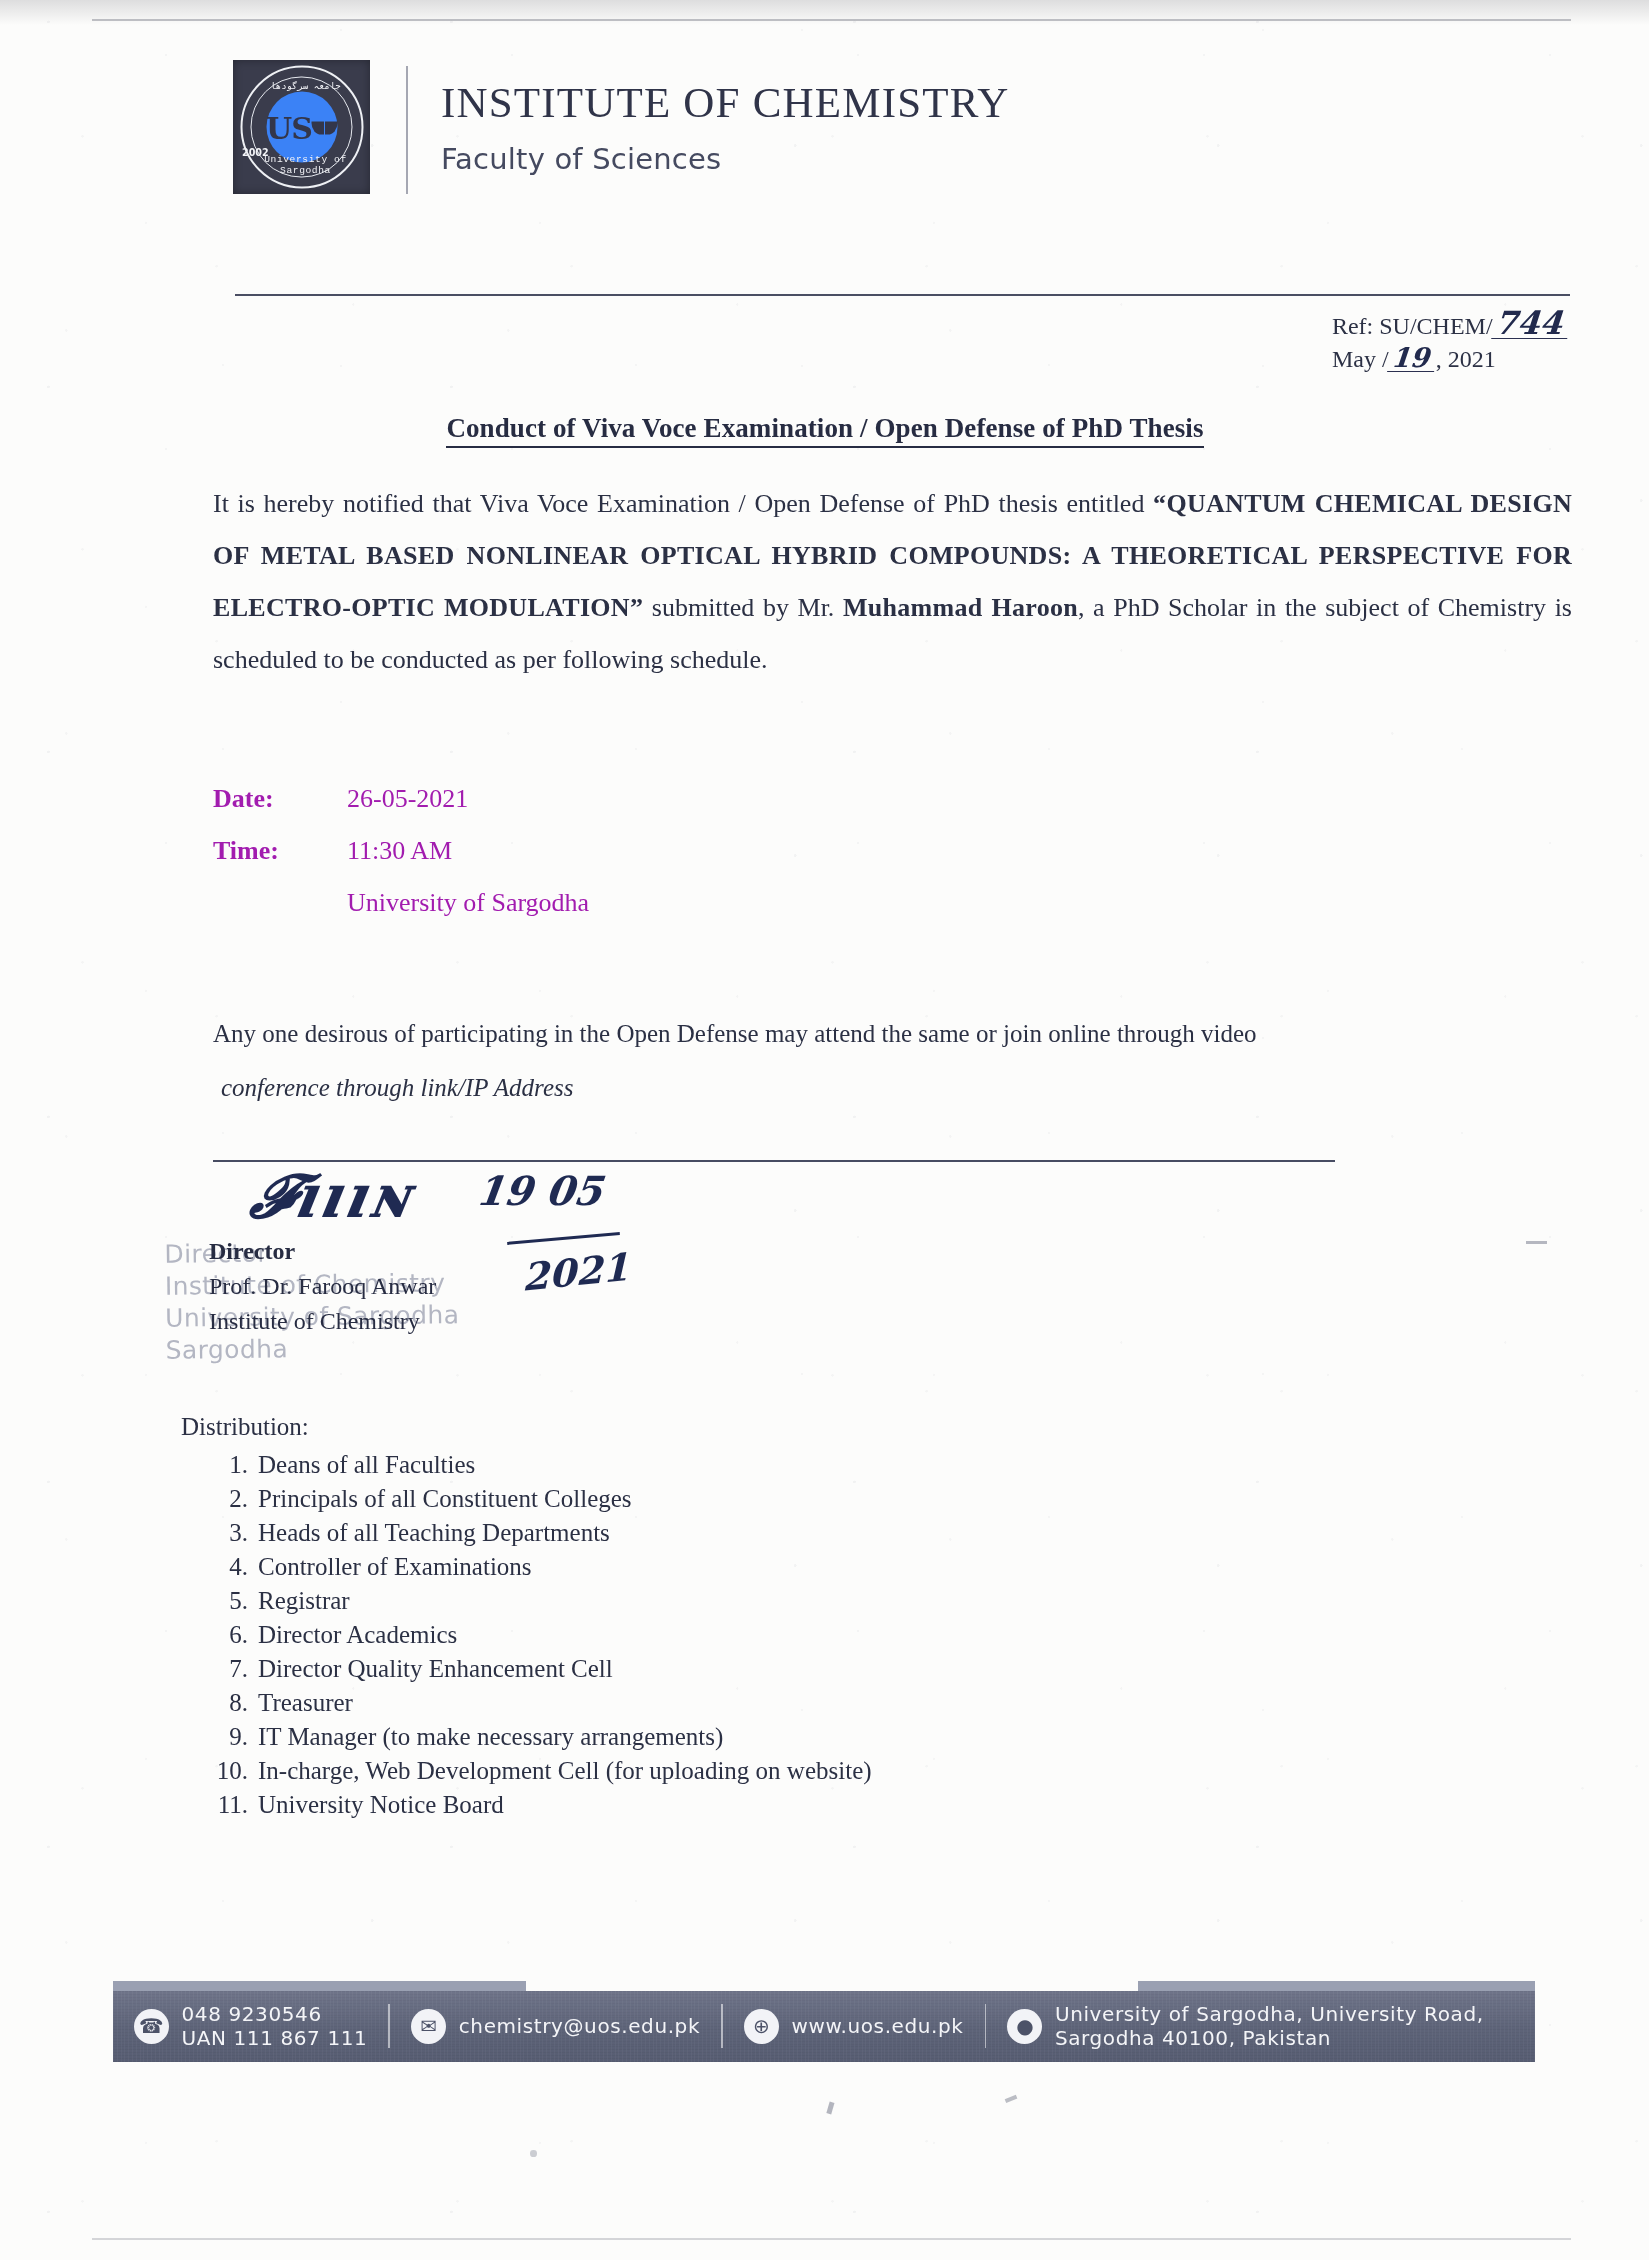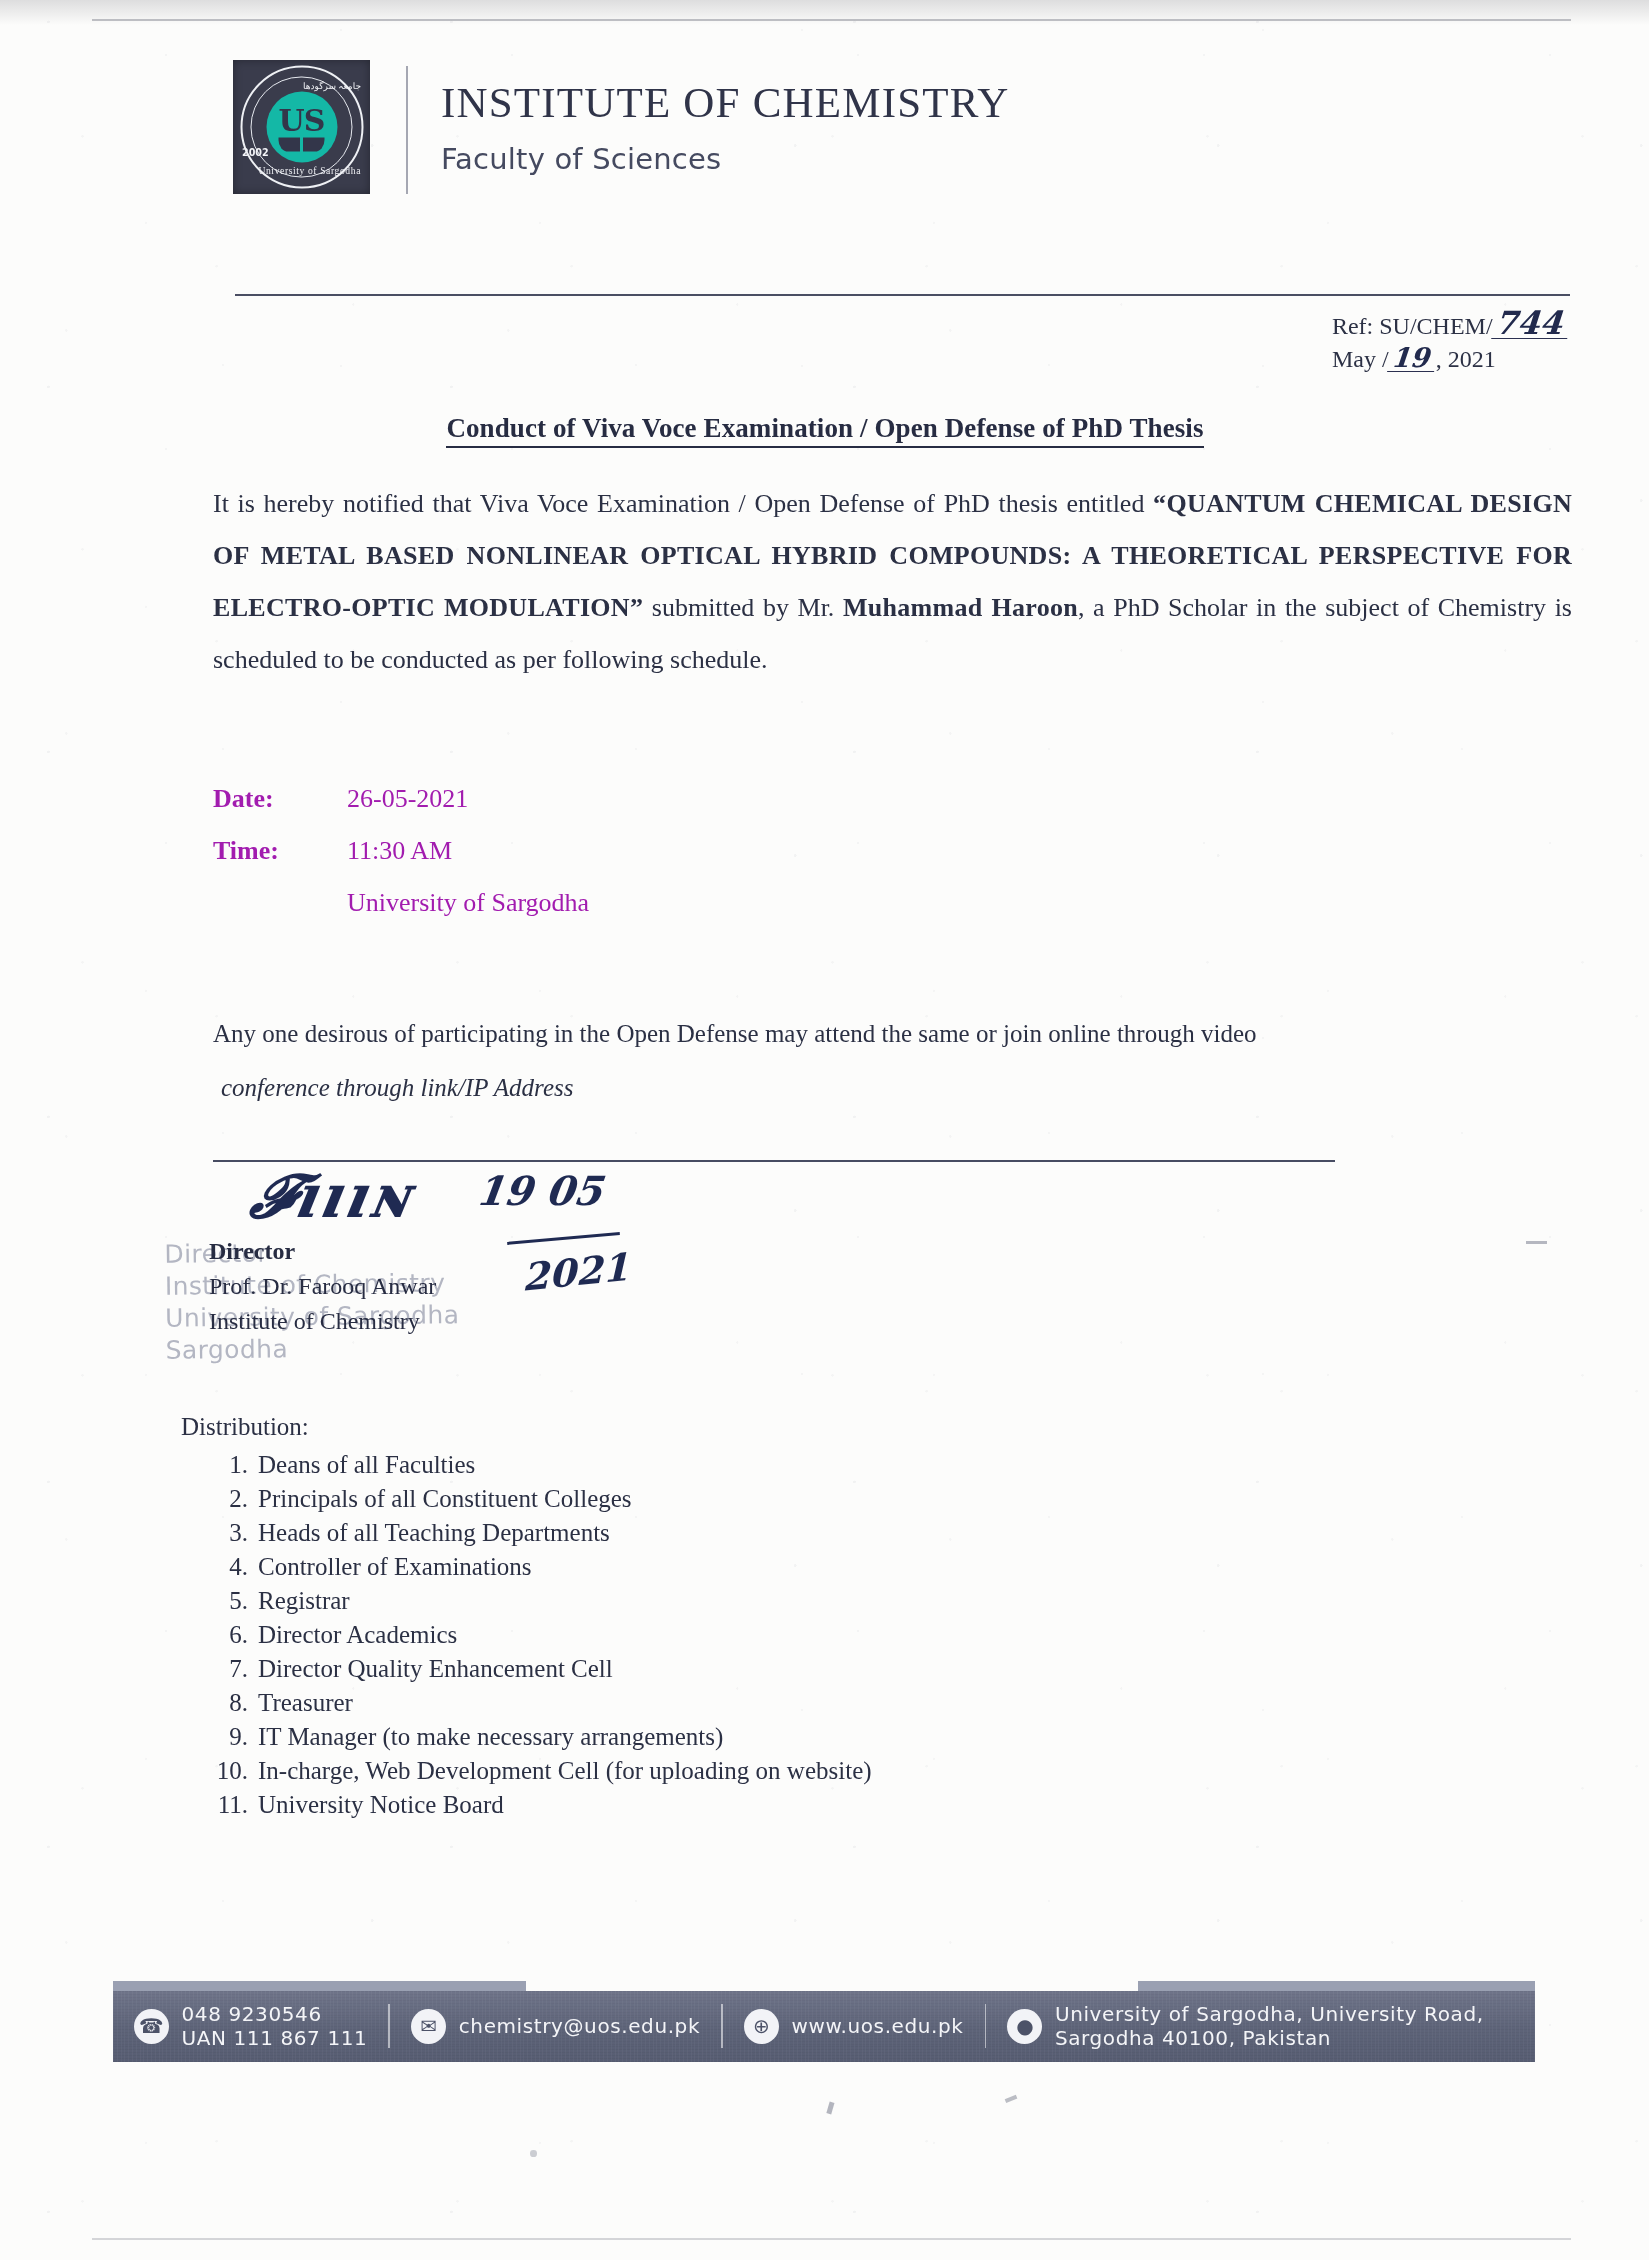--- a/index.html
+++ b/index.html
@@ -80,48 +80,48 @@
     content: "";
     position: absolute;
     left: 8.6px; top: 8.6px; right: 8.6px; bottom: 8.6px;
     border-radius: 50%;
     border: 1.9px solid #e6e9ef;
   }
   .logo-inner {
     position: relative;
     width: 71px; height: 71px;
     border-radius: 50%;
-    background: #14b8a6;
-    display: flex; flex-direction: column;
-    align-items: center; justify-content: center;
+    background: #3b82f6;
+    display: flex; flex-direction: row;
+    align-items: center; 
     color: #33364a;
     font-family: "DejaVu Serif", serif;
   }
   .logo-monogram {
     font-size: 30px;
     font-weight: 700;
     letter-spacing: -1px;
     line-height: 1;
     margin-top: 2.9px;
   }
   .logo-book {
     width: 46px; height: 13.4px;
     margin-top: 1.9px;
     background:
       linear-gradient(90deg, #33364a 0 47%, transparent 47% 53%, #33364a 53% 100%);
     border-radius: 0 0 9.6px 9.6px / 0 0 11.5px 11.5px;
   }
   .logo-arc-top, .logo-arc-bot {
     position: absolute;
     left: 8px; right: 0;
-    text-align: right;
+    text-align: center;
     color: #f2f3f7;
     font-size: 9px;
     letter-spacing: 0.6px;
-    font-family: Liberation Serif, serif;
+    font-family: Liberation Mono, monospace;
   }
   .logo-arc-top { top: 13.4px; }
   .logo-arc-bot { bottom: 11.5px; font-size: 9.6px; }
   .logo-year {
     position: absolute;
     left: 0; right: 8px; bottom: 29px;
     text-align: left;
     color: #f2f3f7;
     font-size: 9.6px;
     font-weight: 700;

